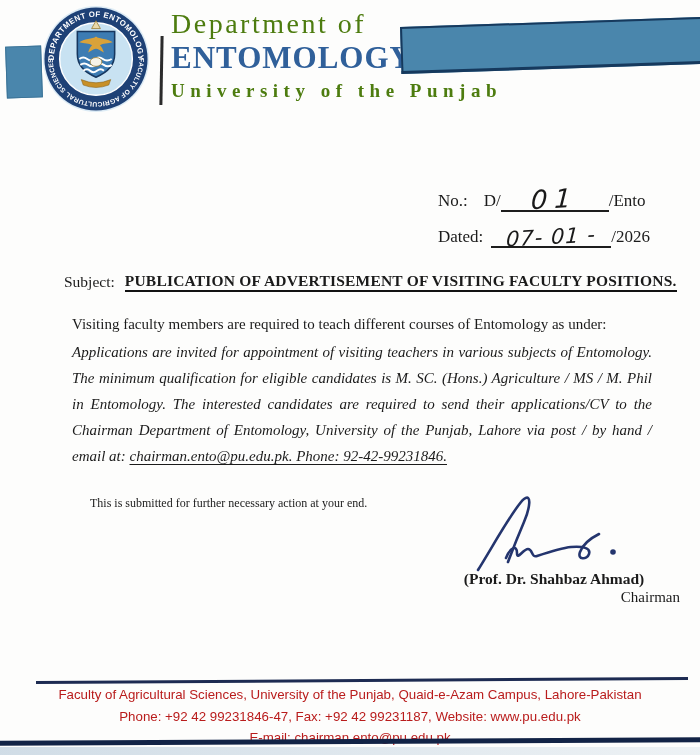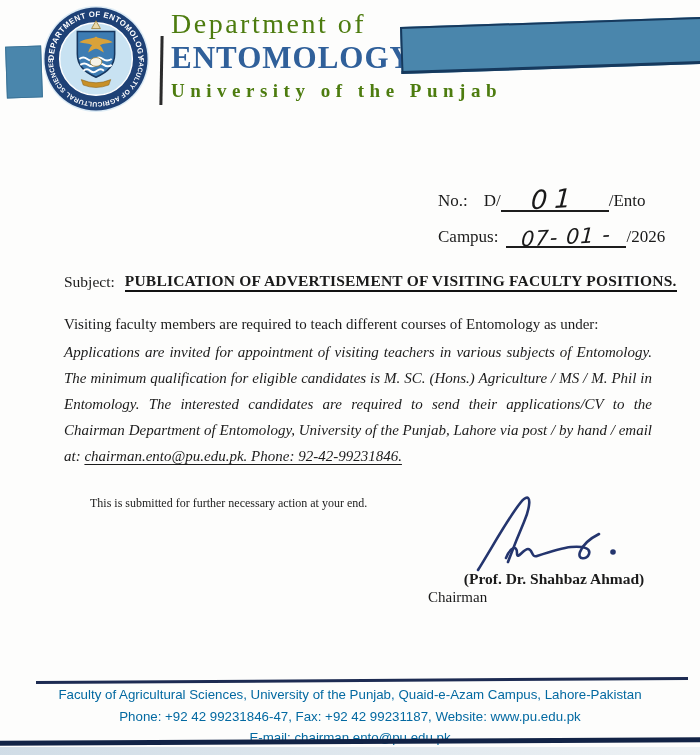--- a/index.html
+++ b/index.html
@@ -48,42 +48,42 @@
   .hw-no   { font-size:26px; letter-spacing:7px; position:relative; top:2px; }
   .hw-date { font-size:21px; letter-spacing:1px; position:relative; top:2px; }
 
   
   .subject-line { position:absolute; left:64px; top:272px; display:flex; align-items:center; font-size:15.5px; }
   .subject-label { margin-right:10px; }
   .subject-text { font-weight:bold; border-bottom:2px solid #121212; padding-bottom:0; letter-spacing:0.2px; }
 
   
   .body-block { position:absolute; left:64px; top:316px; width:588px; font-size:15px; }
-  .body-block p { margin:0 0 7px 0; line-height:16px; }
+  .body-block p { margin:0 0 7px 8px; line-height:16px; }
   .req-text {
     font-style:italic; text-align:justify;
     line-height:26px !important; margin-top:2px !important;
   }
   .contact-underline { text-decoration:underline; text-underline-offset:3px; }
   .closing { position:absolute; left:90px; top:496px; font-size:12px; }
 
   
   .sig-svg  { position:absolute; left:463px; top:492px; }
   .sig-name { position:absolute; left:428px; top:570px; width:252px; text-align:center; font-weight:bold; font-size:15.5px; }
-  .sig-title{ position:absolute; left:428px; top:589px; width:252px; text-align:left; font-size:15px; }
+  .sig-title{ position:absolute; left:428px; top:589px; width:252px; text-align:right; font-size:15px; }
 
   
   .footer-rule-top {
     position:absolute; left:36px; top:679px; width:652px; height:3px;
     background:#1d2b52; transform:rotate(-0.35deg);
   }
   .footer-text {
     position:absolute; left:0; top:684px; width:100%; text-align:center;
     font-family:"Liberation Sans", sans-serif; font-size:13.3px;
-    color:#0369a1; line-height:21.5px;
+    color:#b91c1c; line-height:21.5px;
   }
   .footer-rule-bottom {
     position:absolute; left:-4px; top:739px; width:710px; height:5px;
     background:#122346; transform:rotate(-0.3deg);
   }
   .bottom-tint {
     position:absolute; left:0; top:747px; width:100%; height:8px;
     background:linear-gradient(to right, rgba(125,160,190,0.35), rgba(125,160,190,0.12));
   }
 </style>
@@ -131,21 +131,21 @@
   <div class="top-bar" style="background: rgb(74, 134, 172);"></div>
 
   <div class="ref-block">
     <div class="ref-line">
       <span class="ref-label">No.:</span>
       <span>D/</span>
       <span class="u-line u-no"><span class="handwriting hw-no">01</span></span>
       <span>/Ento</span>
     </div>
     <div class="ref-line">
-      <span class="ref-label dated">Campus:</span>
+      <span class="ref-label dated">Dated:</span>
       <span class="u-line u-date"><span class="handwriting hw-date">07- 01 -</span></span>
       <span>/2026</span>
     </div>
   </div>
 
   <div class="subject-line">
     <span class="subject-label">Subject:</span>
     <span class="subject-text">PUBLICATION OF ADVERTISEMENT OF VISITING FACULTY POSITIONS.</span>
   </div>
 

